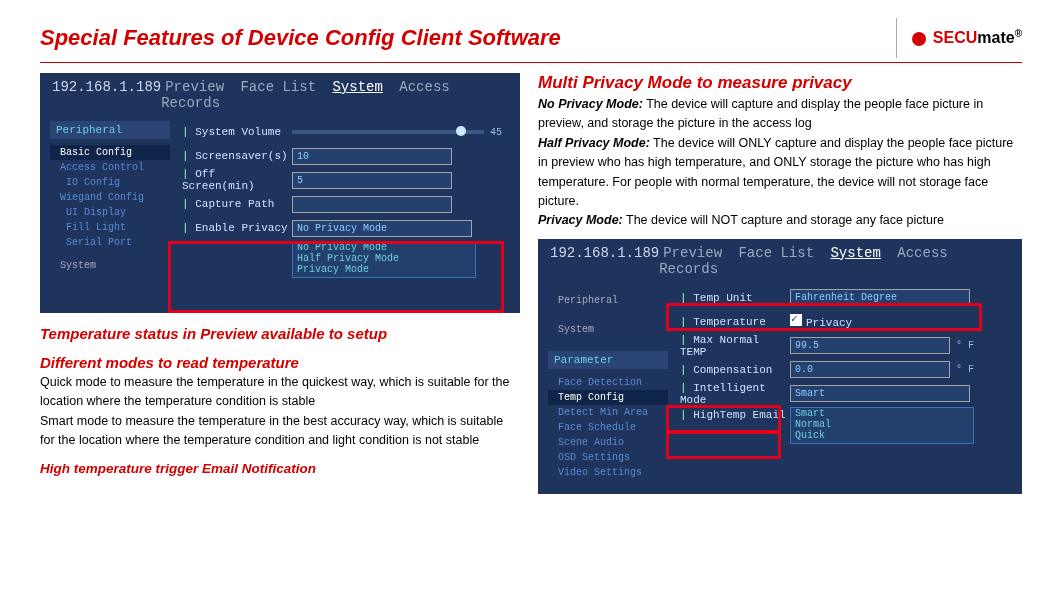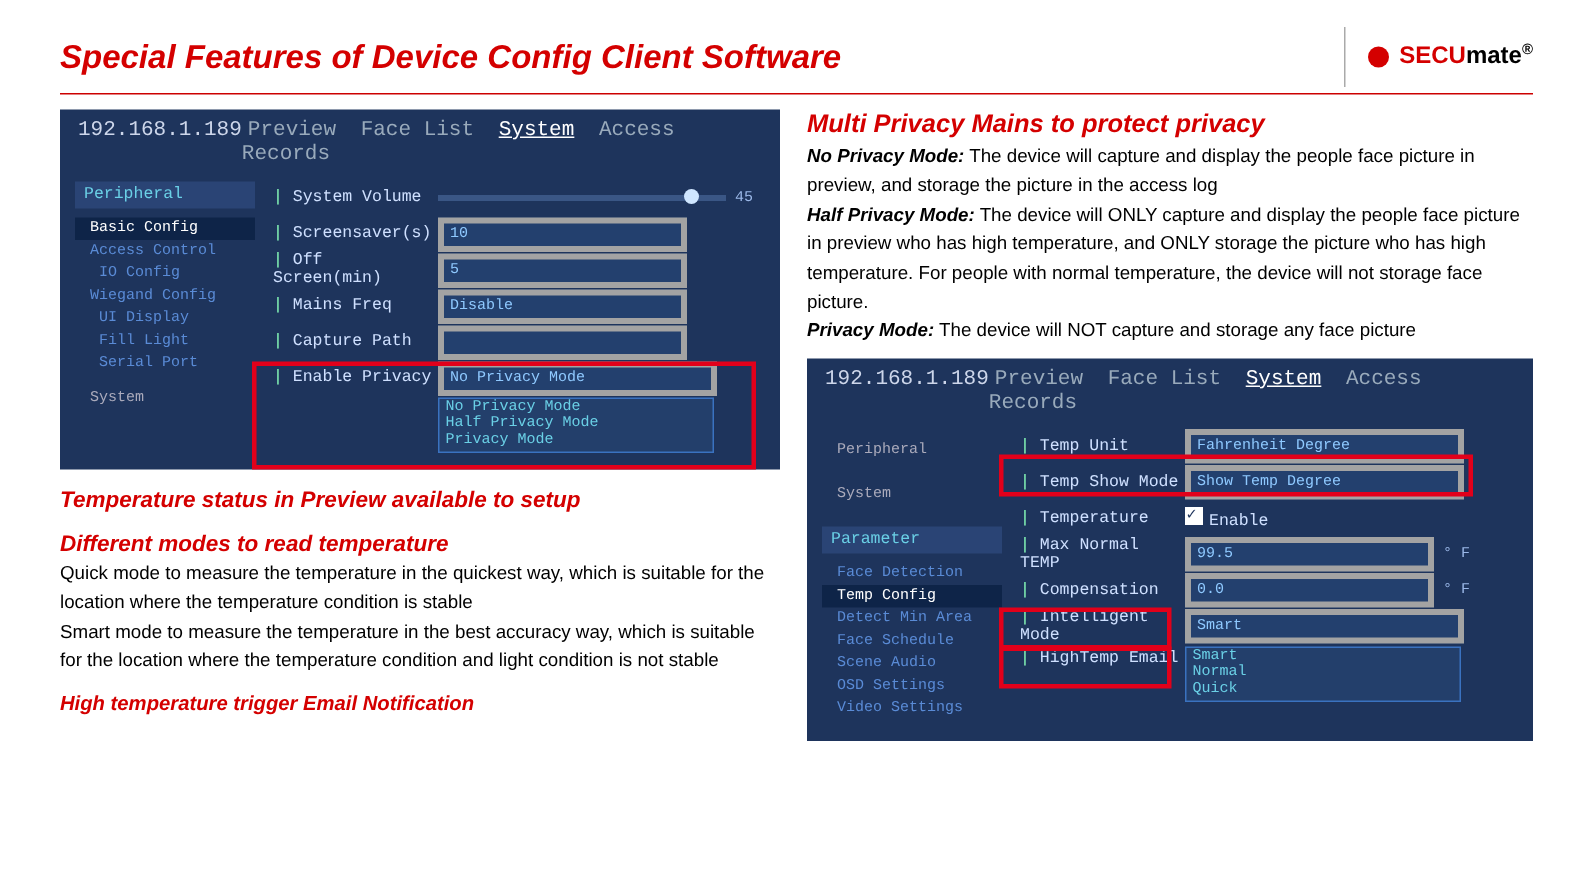--- a/index.html
+++ b/index.html
@@ -31,21 +31,21 @@
   .side-item.grey { color:#aab;}
   .side-sub { padding-left:16px;}
   .form { flex:1; padding:8px 18px 0 10px; position:relative;}
   .frow { display:flex; align-items:center; height:22px; margin-bottom:2px;}
   .flabel { width:110px; color:#cfe0ff; font-size:11px;}
   .flabel::before { content:"| "; color:#8fb; }
   .fval { color:#6ad0e6; font-size:10px; flex:1; }
   .slider { flex:1; height:4px; background:#3a5685; position:relative; }
   .slider .dot { position:absolute; right:18px; top:-4px; width:10px; height:10px; border-radius:50%; background:#cfe6ff; }
   .redbox { position:absolute; border:3px solid #e2001a; }
-  .drop { background:#23406e; border:4px solid #a3a3a3; padding:2px 4px; color:#8fc9ff; font-size:10px; min-width:150px; display:inline-block;}
+  .drop { background:#23406e; border:1px solid #a3a3a3; padding:2px 4px; color:#8fc9ff; font-size:10px; min-width:150px; display:inline-block;}
   .drop.wide { min-width:170px;}
   .checkbox { width:12px; height:12px; background:#fff; display:inline-block; position:relative; margin-right:4px;}
   .checkbox::after { content:"✓"; color:#1e345c; font-size:11px; position:absolute; top:-2px; left:1px;}
   
   .sect-title { color:#d40000; font-style:italic; font-weight:bold; margin:12px 0 2px 0; font-size:15px; }
   .desc { font-size:12.5px; line-height:1.55; color:#000; }
   .desc b { font-style:italic; }
   .note-red { color:#d40000; font-style:italic; font-weight:bold; font-size:13.5px; margin-top:10px; }
   .postfix { color:#9bb8e8; font-size:10px; margin-left:6px;}
 </style>
@@ -100,24 +100,20 @@
               </div>
           <div class="frow">
                 <span class="flabel">Screensaver(s)</span>
             <span class="drop">10</span>
               </div>
           <div class="frow">
                 <span class="flabel">Off Screen(min)</span>
             <span class="drop">5</span>
               </div>
           <div class="frow">
-                <span class="flabel">Mains Freq</span>
-            <span class="drop">Disable</span>
-              </div>
-          <div class="frow">
                 <span class="flabel">Capture Path</span>
             <span class="drop">&nbsp;</span>
               </div>
           <div class="frow">
                 <span class="flabel">Enable Privacy</span>
             <span class="drop wide">No Privacy Mode</span>
               </div>
           <div style="margin-left:110px; background:#233f6b; border:1px solid #3a72c0; width:174px; padding:0 4px 2px 4px;">
             <div class="fval">No Privacy Mode</div>
             <div class="fval">Half Privacy Mode</div>
@@ -129,21 +125,21 @@
     </div>
 
     <div class="sect-title">Temperature status in Preview available to setup</div>
     <div class="sect-title">Different modes to read temperature</div>
     <div class="desc">Quick mode to measure the temperature in the quickest way, which is suitable for the location where the temperature condition is stable</div>
     <div class="desc">Smart mode to measure the temperature in the best accuracy way, which is suitable for the location where the temperature condition and light condition is not stable</div>
     <div class="note-red">High temperature trigger Email Notification</div>
   </div>
 
   <div class="right">
-    <div class="sect-title" style="margin-top:0; font-size:17px;">Multi Privacy Mains to protect privacy</div>
+    <div class="sect-title" style="margin-top:0; font-size:17px;">Multi Privacy Mode to measure privacy</div>
     <div class="desc">
       <b>No Privacy Mode:</b><span> The device will capture and display the people face picture in preview, and storage the picture in the access log</span><br>
       <b>Half Privacy Mode:</b><span> The device will ONLY capture and display the people face picture in preview who has high temperature, and ONLY storage the picture who has high temperature. For people with normal temperature, the device will not storage face picture.</span><br>
       <b>Privacy Mode:</b><span> The device will NOT capture and storage any face picture</span>
     </div>
 
     <div class="app app2">
       <div class="app-top">
         <span>192.168.1.189</span>
         <span class="tabs">
@@ -165,26 +161,22 @@
           <div class="side-item">Scene Audio</div>
           <div class="side-item">OSD Settings</div>
           <div class="side-item">Video Settings</div>
         </div>
         <div class="form">
           <div class="frow">
                 <span class="flabel">Temp Unit</span>
             <span class="drop wide">Fahrenheit Degree</span>
               </div>
           <div class="frow">
-                <span class="flabel">Temp Show Mode</span>
-            <span class="drop wide">Show Temp Degree</span>
-              </div>
-          <div class="frow">
                 <span class="flabel">Temperature</span>
-            <span><span class="checkbox"></span><span style="color:#cfe0ff">Enable</span></span>
+            <span><span class="checkbox"></span><span style="color:#cfe0ff">Privacy</span></span>
               </div>
           <div class="frow">
                 <span class="flabel" style="color:#cfe0ff">Max Normal TEMP</span>
             <span class="drop">99.5</span>
                 <span class="postfix">° F</span>
               </div>
           <div class="frow">
                 <span class="flabel" style="color:#cfe0ff">Compensation</span>
             <span class="drop">0.0</span>
                 <span class="postfix">° F</span>

